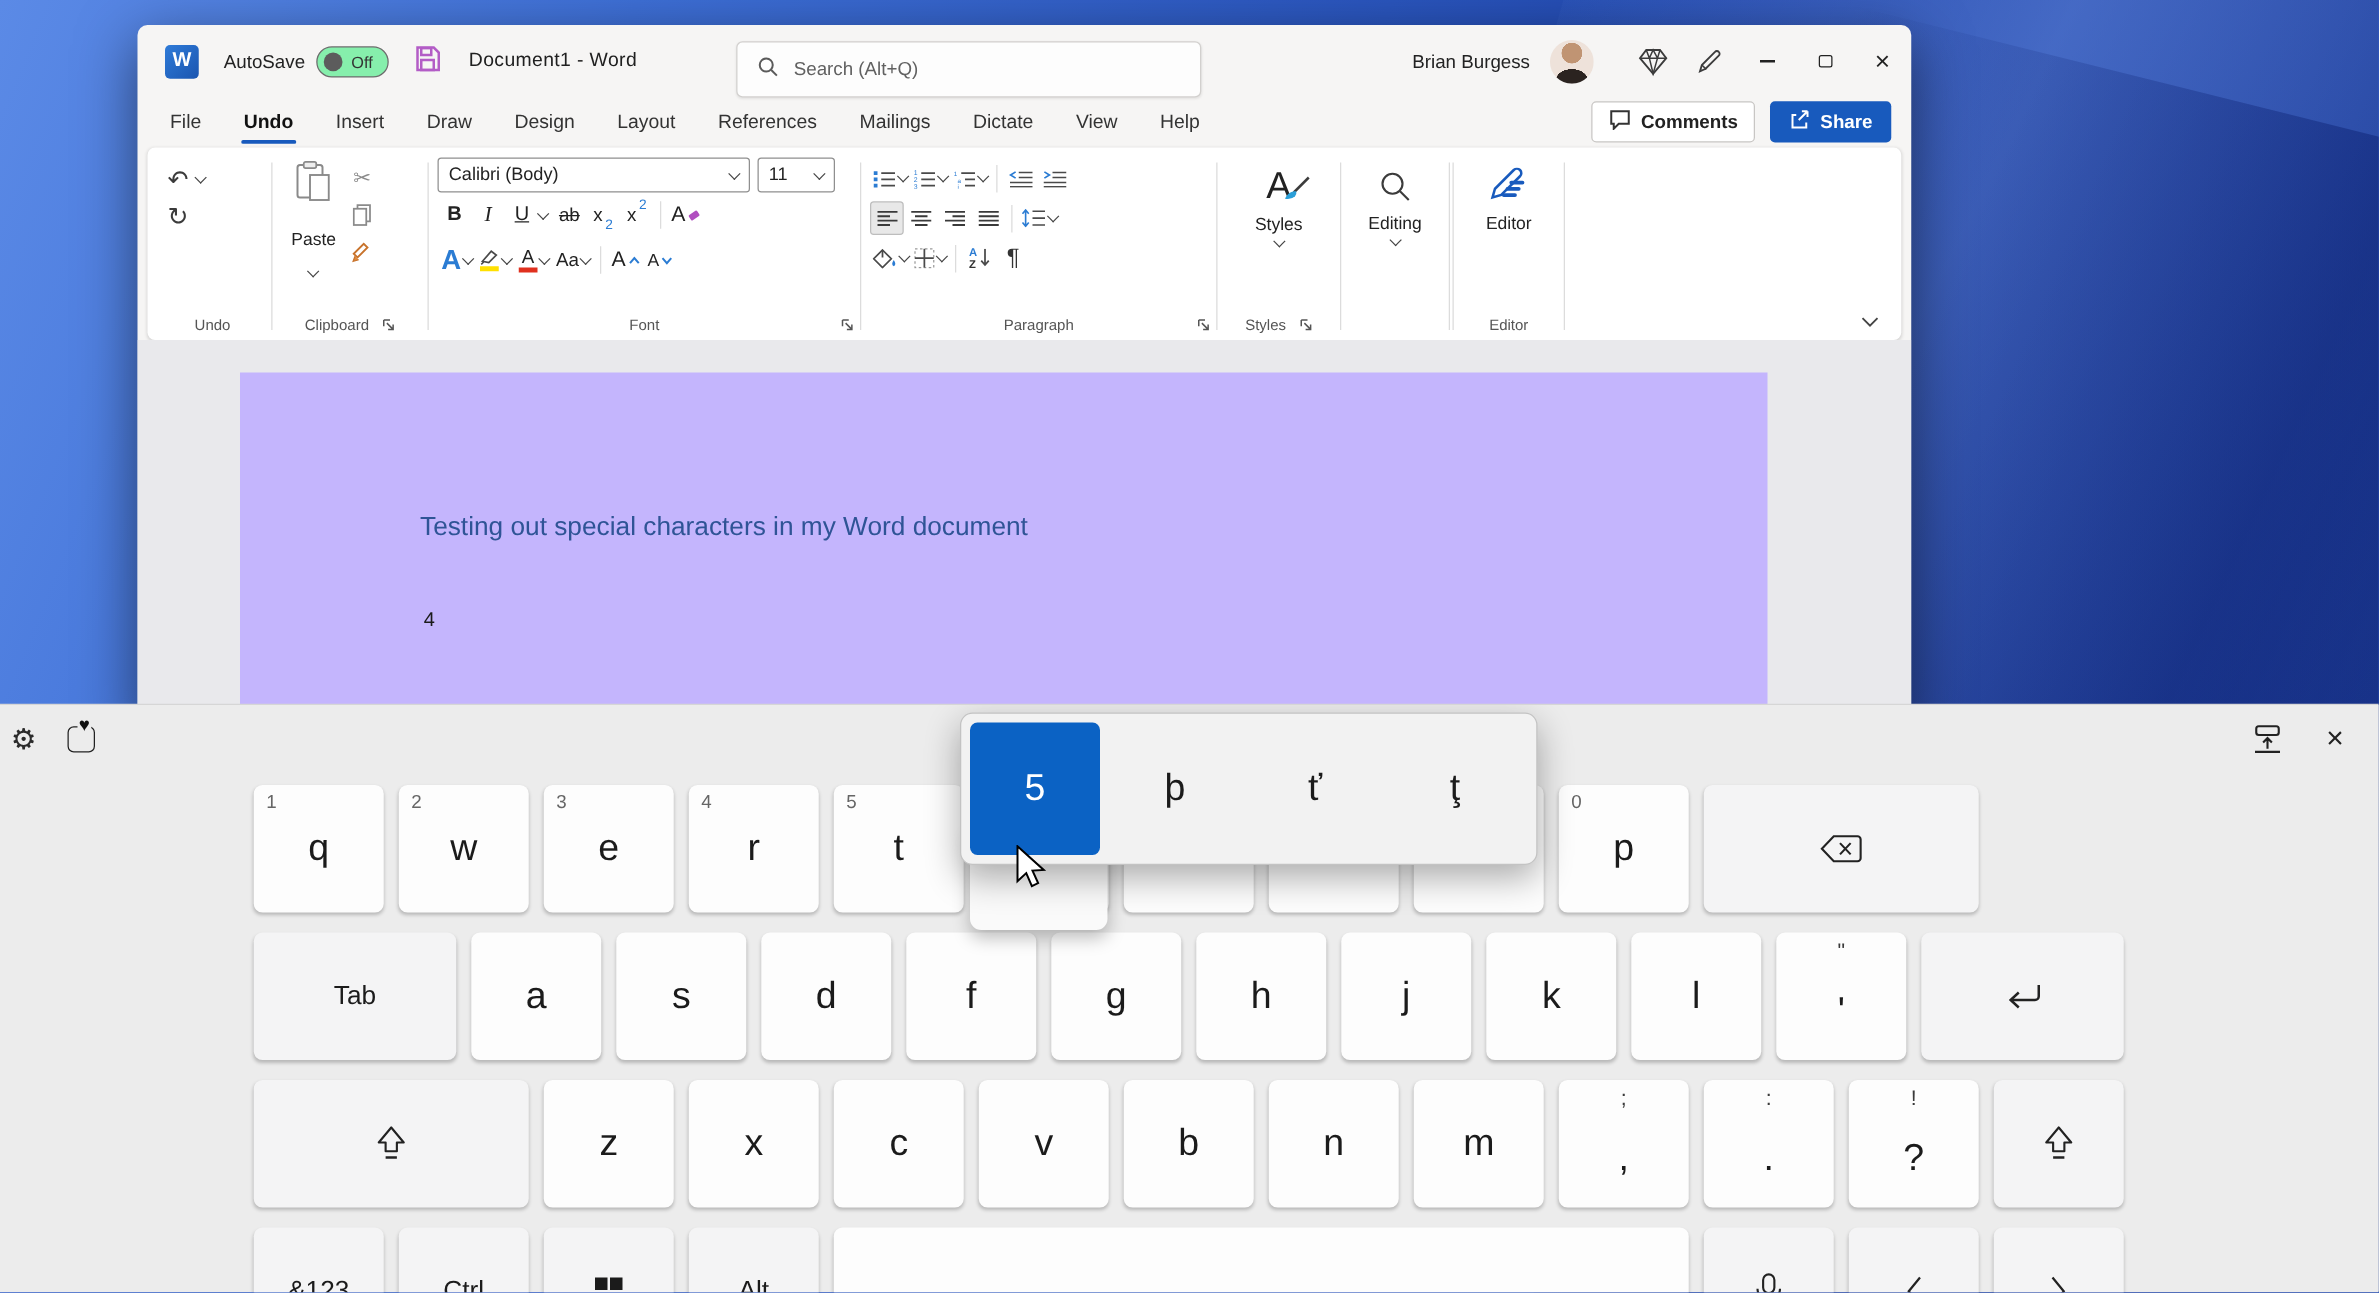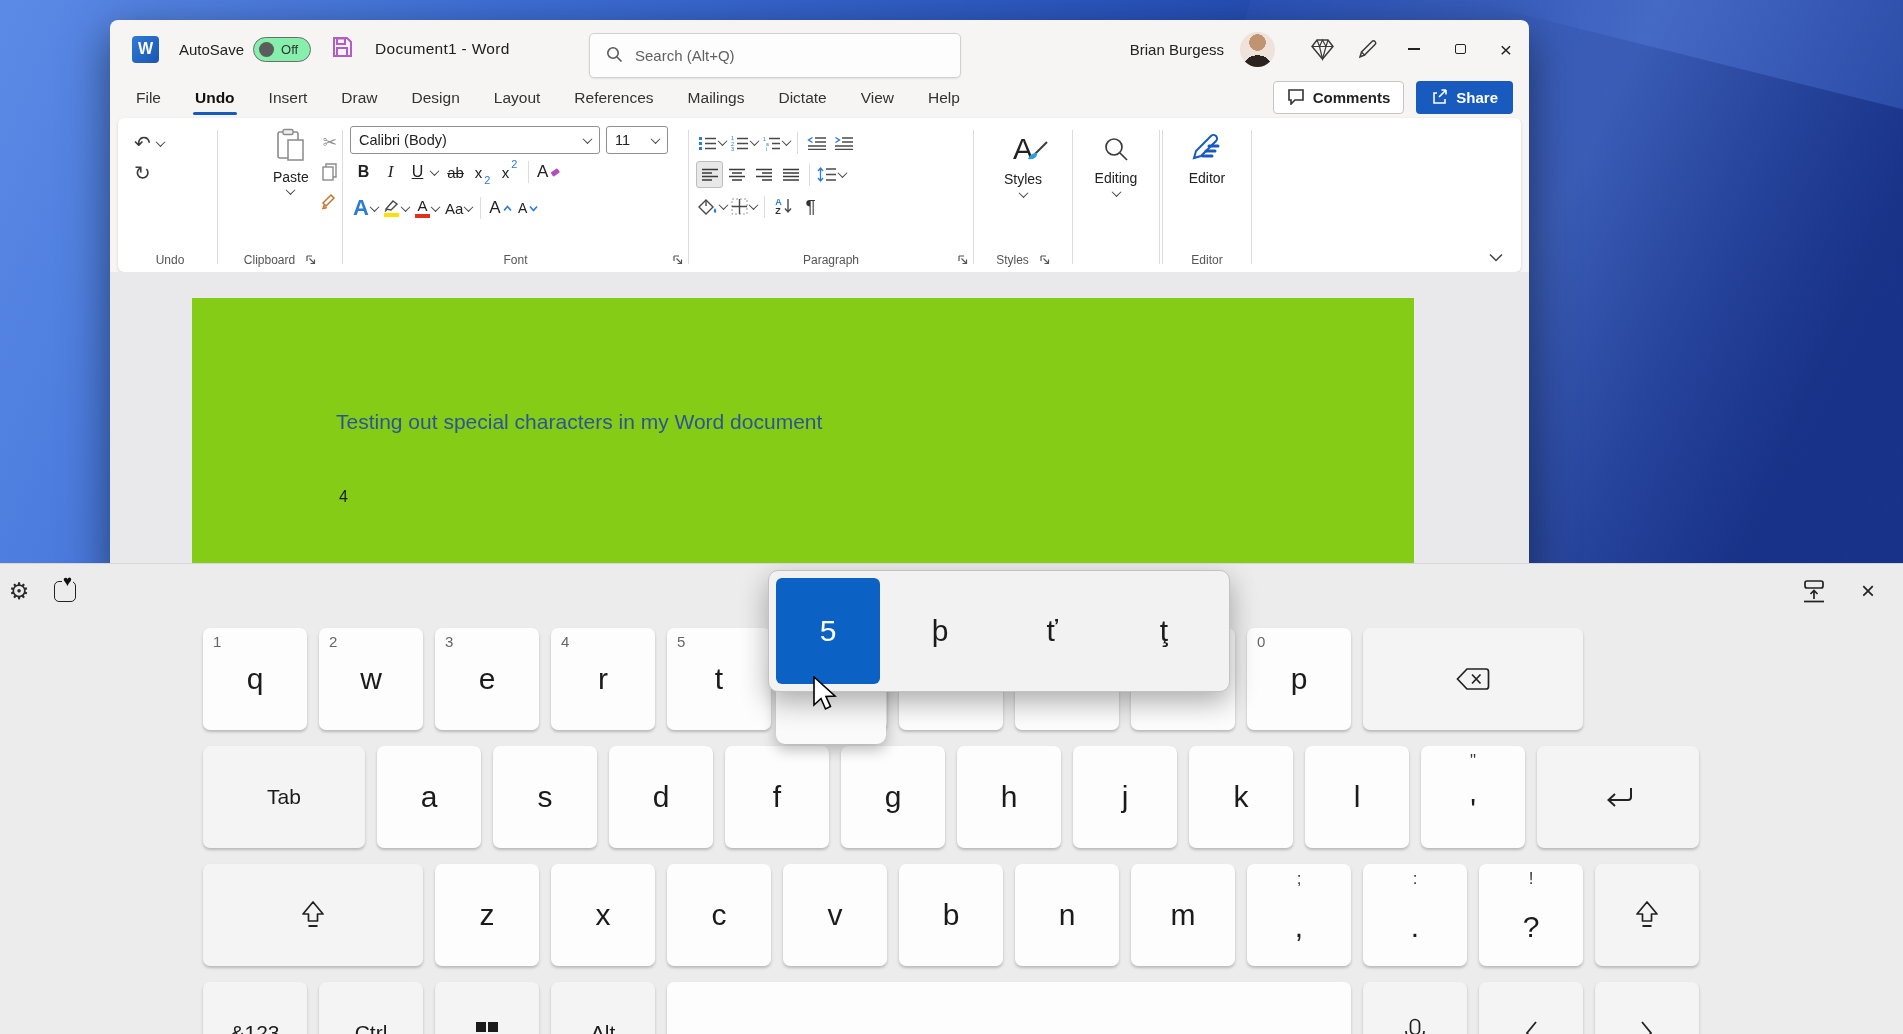--- a/index.html
+++ b/index.html
@@ -68,21 +68,21 @@
   .glabel { height:25px; display:flex; align-items:center; justify-content:center; gap:10px;
     font-size:12px; color:#555; }
   .vdiv { width:1px; background:#dcdcdc; margin:8px 1px; }
   .chev { width:7px; height:7px; border-right:1.4px solid #444; border-bottom:1.4px solid #444;
     transform:rotate(45deg) translate(-1px,-1px); display:inline-block; flex:none; }
   .launcher { flex:none; }
 
   .col { display:flex; flex-direction:column; }
   .ubtn { height:30px; display:flex; align-items:center; gap:6px; font-size:20px; color:#3b3b3b; padding:0 4px; }
 
-  .paste-big { display:flex; flex-direction:column; align-items:center; justify-content:flex-start; gap:3px; padding:4px 8px 0 8px;margin-left:40px; }
+  .paste-big { display:flex; flex-direction:column; align-items:center; justify-content:flex-start; gap:16px; padding:4px 8px 0 8px; }
   .paste-big .plabel { font-size:14px; color:#222; }
   .clip-col { display:flex; flex-direction:column; justify-content:flex-start; gap:6px; padding-top:6px; margin-left:4px; }
   .smbtn { height:24px; display:flex; align-items:center; justify-content:center; }
 
   .font-rows { display:flex; flex-direction:column; gap:3px; padding-top:2px; }
   .combo-row { display:flex; gap:6px; }
   .combo { border:1px solid #8f8f8f; border-radius:3px; height:28px; background:#fff;
     display:flex; align-items:center; padding:0 8px; font-size:14.5px; color:#222; gap:8px; }
   .combo .cname { flex:1; }
   .frow { display:flex; align-items:center; height:30px; }
@@ -97,21 +97,21 @@
   .pbtn.sel { background:#e8e8e8; border:1px solid #bdbdbd; border-radius:3px; }
 
   .bigbtn { display:flex; flex-direction:column; align-items:center; justify-content:flex-start;
     gap:5px; padding:8px 12px 0 12px; font-size:14px; color:#222; }
   .bigbtn .blabel { display:flex; align-items:center; gap:0; flex-direction:column; }
 
   .collapse-chev { position:absolute; right:18px; bottom:10px; }
 
   
   .docarea { flex:1; position:relative; background:#e9e9ec; }
-  .page { position:absolute; left:82px; right:115px; top:26px; bottom:0; background:#84cc16; }
+  .page { position:absolute; left:82px; right:115px; top:26px; bottom:0; background:#c4b5fd; }
   .doc-heading { position:absolute; left:144px; top:112px; font-size:21px; color:var(--heading,#2f5496); }
   .doc-body { position:absolute; left:147px; top:190px; font-size:16px; color:#1b1b1b; }
 
   
   .keyboard { position:absolute; left:0; top:564px; width:1903px; height:470px; background:#ececec;
     box-shadow:0 -1px 0 #d6d6d6; overflow:hidden; z-index:10; }
   .kb-topbar-icon { position:absolute; top:12px; width:34px; height:30px; display:flex; align-items:center; justify-content:center; color:#2b2b2b; }
   .gear { left:2px; font-size:23px; }
   .heartbox { left:48px; }
   .heartbox .box { width:22px; height:21px; border:1.7px solid #222; border-radius:5px; position:relative; }

